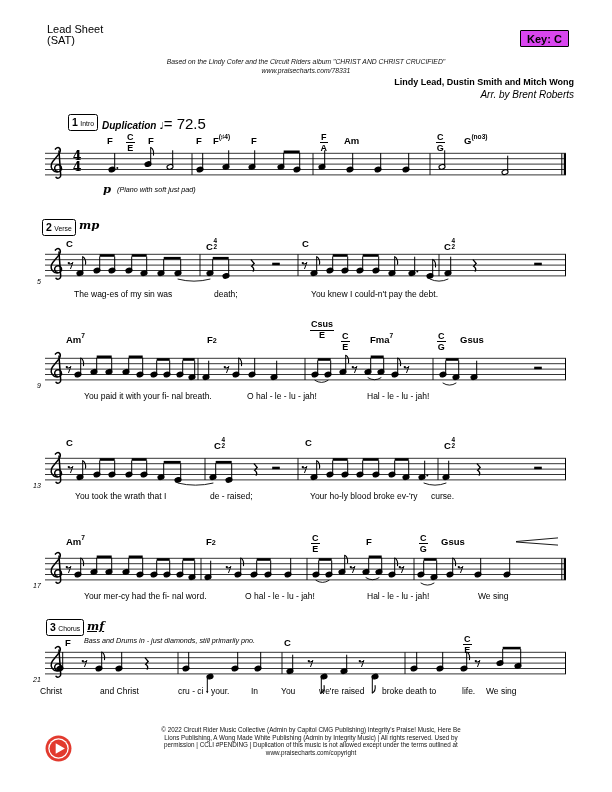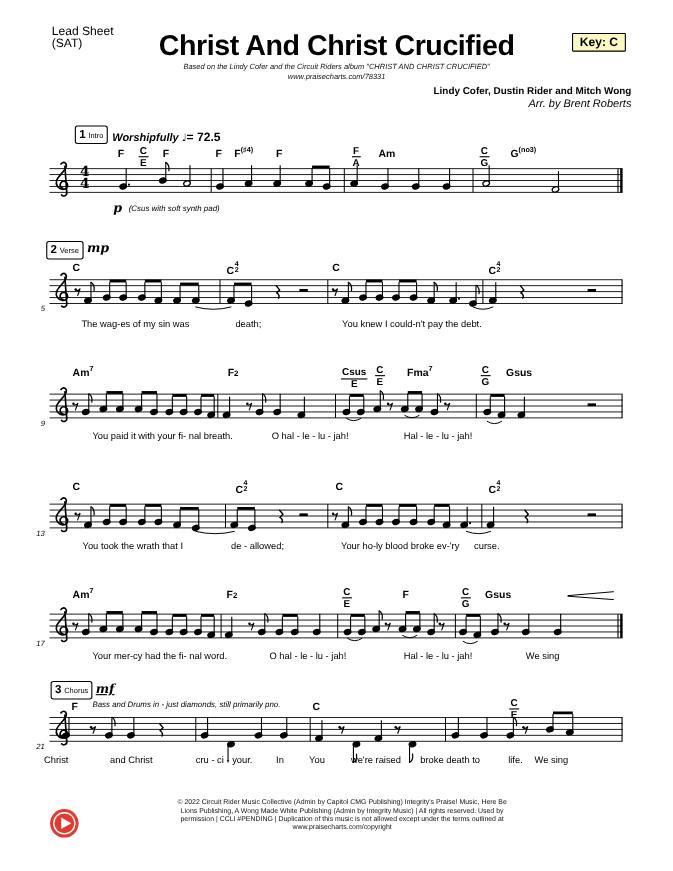--- a/index.html
+++ b/index.html
@@ -4,32 +4,32 @@
 <style>
   html,body{margin:0;padding:0;background:#888;}
   .page{position:relative;width:612px;height:792px;background:#fff;margin:0 auto;
         font-family:"Liberation Sans",sans-serif;color:#000;overflow:hidden;}
   .abs{position:absolute;white-space:nowrap;}
   .sheet-type{left:47px;top:24px;font-weight:normal;font-size:11px;line-height:11px;}
   .title{left:0;top:26px;width:612px;text-align:center;font-weight:bold;font-size:26px;letter-spacing:-0.4px;}
   .subtitle{left:0;top:58px;width:612px;text-align:center;font-style:italic;font-size:6.8px;color:#111;}
   .url{left:0;top:67px;width:612px;text-align:center;font-style:italic;font-size:6.8px;color:#111;}
   .keybox{left:520px;top:30px;border:1.4px solid #000;border-radius:1px;padding:1.5px 6px;
-          font-weight:bold;font-size:11px;background:#fef9c3;}
+          font-weight:bold;font-size:11px;background:#d946ef;}
   .authors{right:38px;top:77px;font-weight:bold;font-size:9px;}
   .arranger{right:38px;top:89px;font-style:italic;font-size:10px;}
   svg#notation{position:absolute;left:0;top:0;pointer-events:none;}
   .sec{display:inline-flex;align-items:baseline;gap:2.5px;border:1.2px solid #000;border-radius:2.5px;
        padding:1px 3px 1.5px 3px;background:#fff;}
   .sec .num{font-weight:bold;font-size:10.5px;}
   .sec .lbl{font-size:6.8px;}
   .dyn{font-family:"DejaVu Serif",serif;font-style:italic;font-weight:bold;font-size:11.5px;}
   .tempo .w{font-style:italic;font-weight:bold;font-size:10px;}
   .tempo .g{font-family:"DejaVu Sans",sans-serif;font-weight:bold;font-size:9.5px;}
-  .tempo .m{font-weight:bold;font-size:11px;}
+  .tempo .m{font-weight:normal;font-size:15px;}
   .perf{font-style:italic;font-size:7.2px;}
   .mnum{font-style:italic;font-size:7px;}
   .chord{font-weight:bold;font-size:9.5px;line-height:9.5px;}
   .chord sup{font-size:6.6px;position:relative;top:-1px;vertical-align:super;line-height:0;}
   .chord .n{font-size:7.2px;}
   .chord .frac{display:inline-block;margin-left:0.5px;transform:translateY(-1.5px);vertical-align:baseline;}
   .chord .frac i{display:block;font-style:normal;font-size:6.4px;line-height:6.1px;}
   .chord.stk{display:inline-flex;flex-direction:column;align-items:center;font-size:9px;line-height:9px;}
   .chord.stk .t{border-bottom:0.9px solid #000;padding:0 1px 0.5px;}
   .chord.stk .b{padding-top:0.5px;}
@@ -42,25 +42,24 @@
 </head>
 <body>
 
 <div class="page">
 
   <div class="abs sheet-type">
     <div>Lead Sheet</div>
     <div>(SAT)</div>
   </div>
 
-  <div class="abs title">Christ And Christ Crucified</div>
   <div class="abs subtitle">Based on the Lindy Cofer and the Circuit Riders album "CHRIST AND CHRIST CRUCIFIED"</div>
   <div class="abs url">www.praisecharts.com/78331</div>
   <div class="abs keybox">Key: C</div>
-  <div class="abs authors">Lindy Cofer, Dustin Rider and Mitch Wong</div>
+  <div class="abs authors">Lindy Lead, Dustin Smith and Mitch Wong</div>
   <div class="abs arranger">Arr. by Brent Roberts</div>
 
   <svg id="notation" width="612" height="792" viewBox="0 0 612 792">
       <line x1="45" y1="153.3" x2="566" y2="153.3" stroke="#000" stroke-width="0.8"></line>
       <line x1="45" y1="158.70000000000002" x2="566" y2="158.70000000000002" stroke="#000" stroke-width="0.8"></line>
       <line x1="45" y1="164.10000000000002" x2="566" y2="164.10000000000002" stroke="#000" stroke-width="0.8"></line>
       <line x1="45" y1="169.5" x2="566" y2="169.5" stroke="#000" stroke-width="0.8"></line>
       <line x1="45" y1="174.9" x2="566" y2="174.9" stroke="#000" stroke-width="0.8"></line>
       <line x1="192" y1="153.3" x2="192" y2="174.9" stroke="#000" stroke-width="0.9"></line>
       <line x1="313" y1="153.3" x2="313" y2="174.9" stroke="#000" stroke-width="0.9"></line>
@@ -494,23 +493,23 @@
 
   <div id="overlays">
       <div class="abs timesig" style="left: 71px; top: 151.1px;">
         <span style="display: block;">4</span>
         <span style="display: block;">4</span>
       </div>
       <div class="abs sec" style="left: 68px; top: 114px;">
         <span class="num">1</span>
         <span class="lbl">Intro</span>
       </div>
-      <div class="abs tempo" style="left: 102px; top: 115px;"><span class="w">Worshipfully </span><span class="g">♩</span><span class="m">= 72.5</span></div>
+      <div class="abs tempo" style="left: 102px; top: 115px;"><span class="w">Duplication </span><span class="g">♩</span><span class="m">= 72.5</span></div>
       <div class="abs dyn" style="left: 103px; top: 182px;">p</div>
-      <div class="abs perf" style="left: 117px; top: 185px;">(Csus with soft synth pad)</div>
+      <div class="abs perf" style="left: 117px; top: 185px;">(Piano with soft just pad)</div>
       <div class="abs chord" style="left: 107px; top: 136px;"><span>F</span></div>
       <div class="abs chord stk" style="left: 126px; top: 132.5px;">
         <span class="t">C</span>
         <span class="b">E</span>
       </div>
       <div class="abs chord" style="left: 148px; top: 136px;"><span>F</span></div>
       <div class="abs chord" style="left: 196px; top: 136px;"><span>F</span></div>
       <div class="abs chord" style="left: 213px; top: 136px;"><span>F</span><sup>(♯4)</sup></div>
       <div class="abs chord" style="left: 251px; top: 136px;"><span>F</span></div>
       <div class="abs chord stk" style="left: 320px; top: 132.5px;">
@@ -532,21 +531,21 @@
       <div class="abs chord" style="left: 66px; top: 239px;"><span>C</span></div>
       <div class="abs chord" style="left: 206px; top: 239px;"><span>C</span><span class="frac"><i>4</i><i>2</i></span></div>
       <div class="abs chord" style="left: 302px; top: 239px;"><span>C</span></div>
       <div class="abs chord" style="left: 444px; top: 239px;"><span>C</span><span class="frac"><i>4</i><i>2</i></span></div>
       <div class="abs lyric" style="left: 74px; top: 289px;">The wag-es of my sin was</div>
       <div class="abs lyric" style="left: 214px; top: 289px;">death;</div>
       <div class="abs lyric" style="left: 311px; top: 289px;">You knew I could-n't pay the debt.</div>
       <div class="abs mnum" style="left: 37px; top: 382px;">9</div>
       <div class="abs chord" style="left: 66px; top: 335px;"><span>Am</span><sup>7</sup></div>
       <div class="abs chord" style="left: 207px; top: 335px;"><span>F</span><span class="n">2</span></div>
-      <div class="abs chord stk" style="left: 310px; top: 334px; text-align: right;">
+      <div class="abs chord stk" style="left: 310px; top: 320px; text-align: right;">
         <span class="t">Csus</span>
         <span class="b">E</span>
       </div>
       <div class="abs chord stk" style="left: 341px; top: 331.5px;">
         <span class="t">C</span>
         <span class="b">E</span>
       </div>
       <div class="abs chord" style="left: 370px; top: 335px;"><span>Fma</span><sup>7</sup></div>
       <div class="abs chord stk" style="left: 437px; top: 331.5px;">
         <span class="t">C</span>
@@ -555,21 +554,21 @@
       <div class="abs chord" style="left: 460px; top: 335px;"><span>Gsus</span></div>
       <div class="abs lyric" style="left: 84px; top: 391px;">You paid it with your fi- nal breath.</div>
       <div class="abs lyric" style="left: 247px; top: 391px;">O hal - le - lu - jah!</div>
       <div class="abs lyric" style="left: 367px; top: 391px;">Hal - le - lu - jah!</div>
       <div class="abs mnum" style="left: 33px; top: 482px;">13</div>
       <div class="abs chord" style="left: 66px; top: 438px;"><span>C</span></div>
       <div class="abs chord" style="left: 214px; top: 438px;"><span>C</span><span class="frac"><i>4</i><i>2</i></span></div>
       <div class="abs chord" style="left: 305px; top: 438px;"><span>C</span></div>
       <div class="abs chord" style="left: 444px; top: 438px;"><span>C</span><span class="frac"><i>4</i><i>2</i></span></div>
       <div class="abs lyric" style="left: 75px; top: 490.5px;">You took the wrath that I</div>
-      <div class="abs lyric" style="left: 210px; top: 490.5px;">de - allowed;</div>
+      <div class="abs lyric" style="left: 210px; top: 490.5px;">de - raised;</div>
       <div class="abs lyric" style="left: 310px; top: 490.5px;">Your ho-ly blood broke ev-'ry</div>
       <div class="abs lyric" style="left: 431px; top: 490.5px;">curse.</div>
       <div class="abs mnum" style="left: 33px; top: 582px;">17</div>
       <div class="abs chord" style="left: 66px; top: 537px;"><span>Am</span><sup>7</sup></div>
       <div class="abs chord" style="left: 206px; top: 537px;"><span>F</span><span class="n">2</span></div>
       <div class="abs chord stk" style="left: 311px; top: 533.5px;">
         <span class="t">C</span>
         <span class="b">E</span>
       </div>
       <div class="abs chord" style="left: 366px; top: 537px;"><span>F</span></div>

